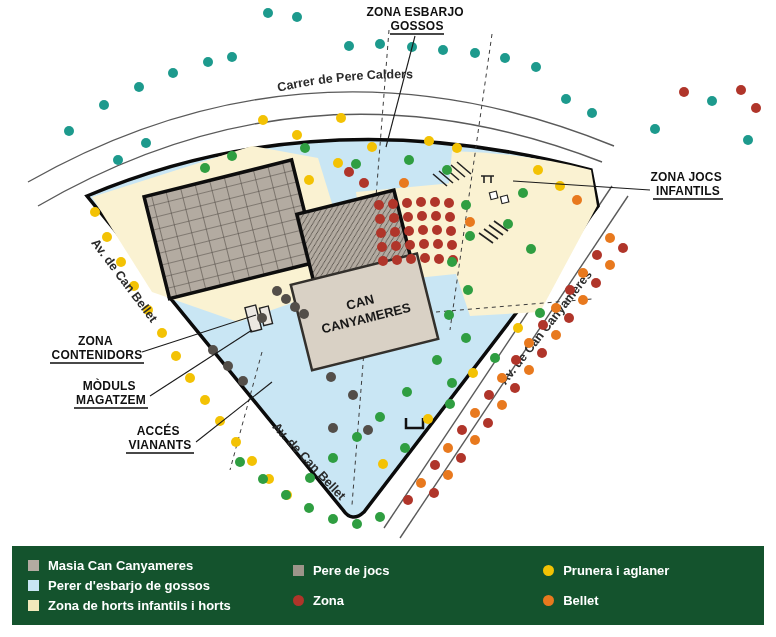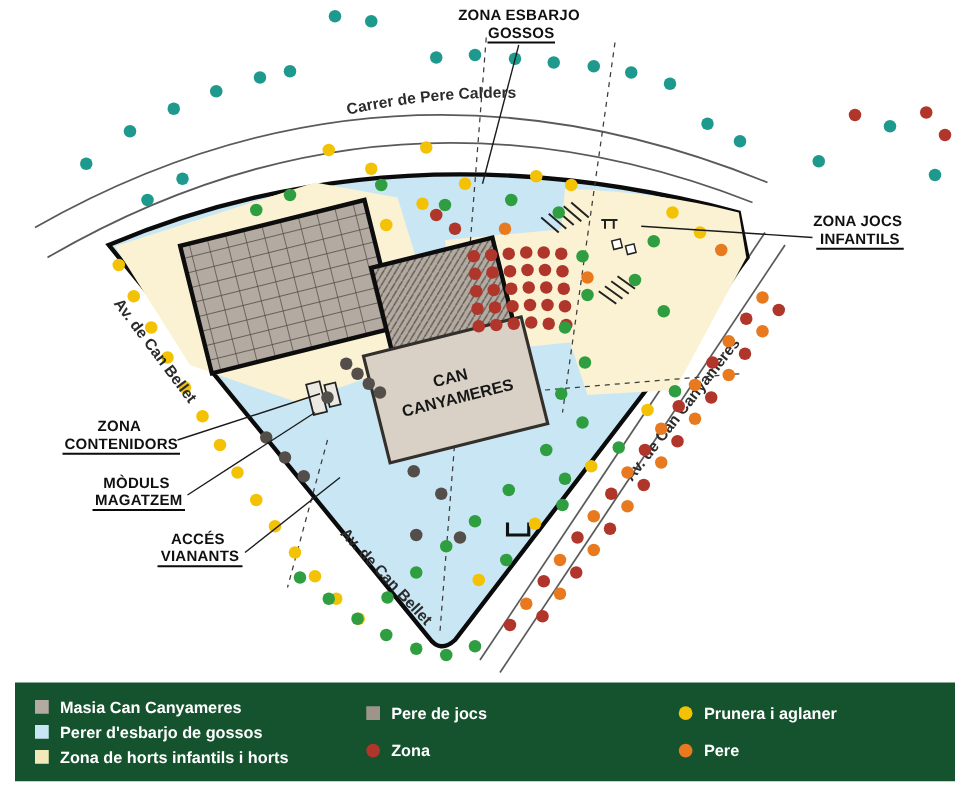--- a/index.html
+++ b/index.html
@@ -330,17 +330,17 @@
           <span class="legend-label">Zona</span>
         </div>
       </div>
     <div class="legend-col">
         <div class="legend-item">
           <span class="swatch circle" style="background: rgb(243, 194, 4);"></span>
           <span class="legend-label">Prunera i aglaner</span>
         </div>
         <div class="legend-item">
           <span class="swatch circle" style="background: rgb(232, 121, 30);"></span>
-          <span class="legend-label">Pere</span>
+          <span class="legend-label">Bellet</span>
         </div>
       </div>
   </div>
 </div>
 
 </body></html>

